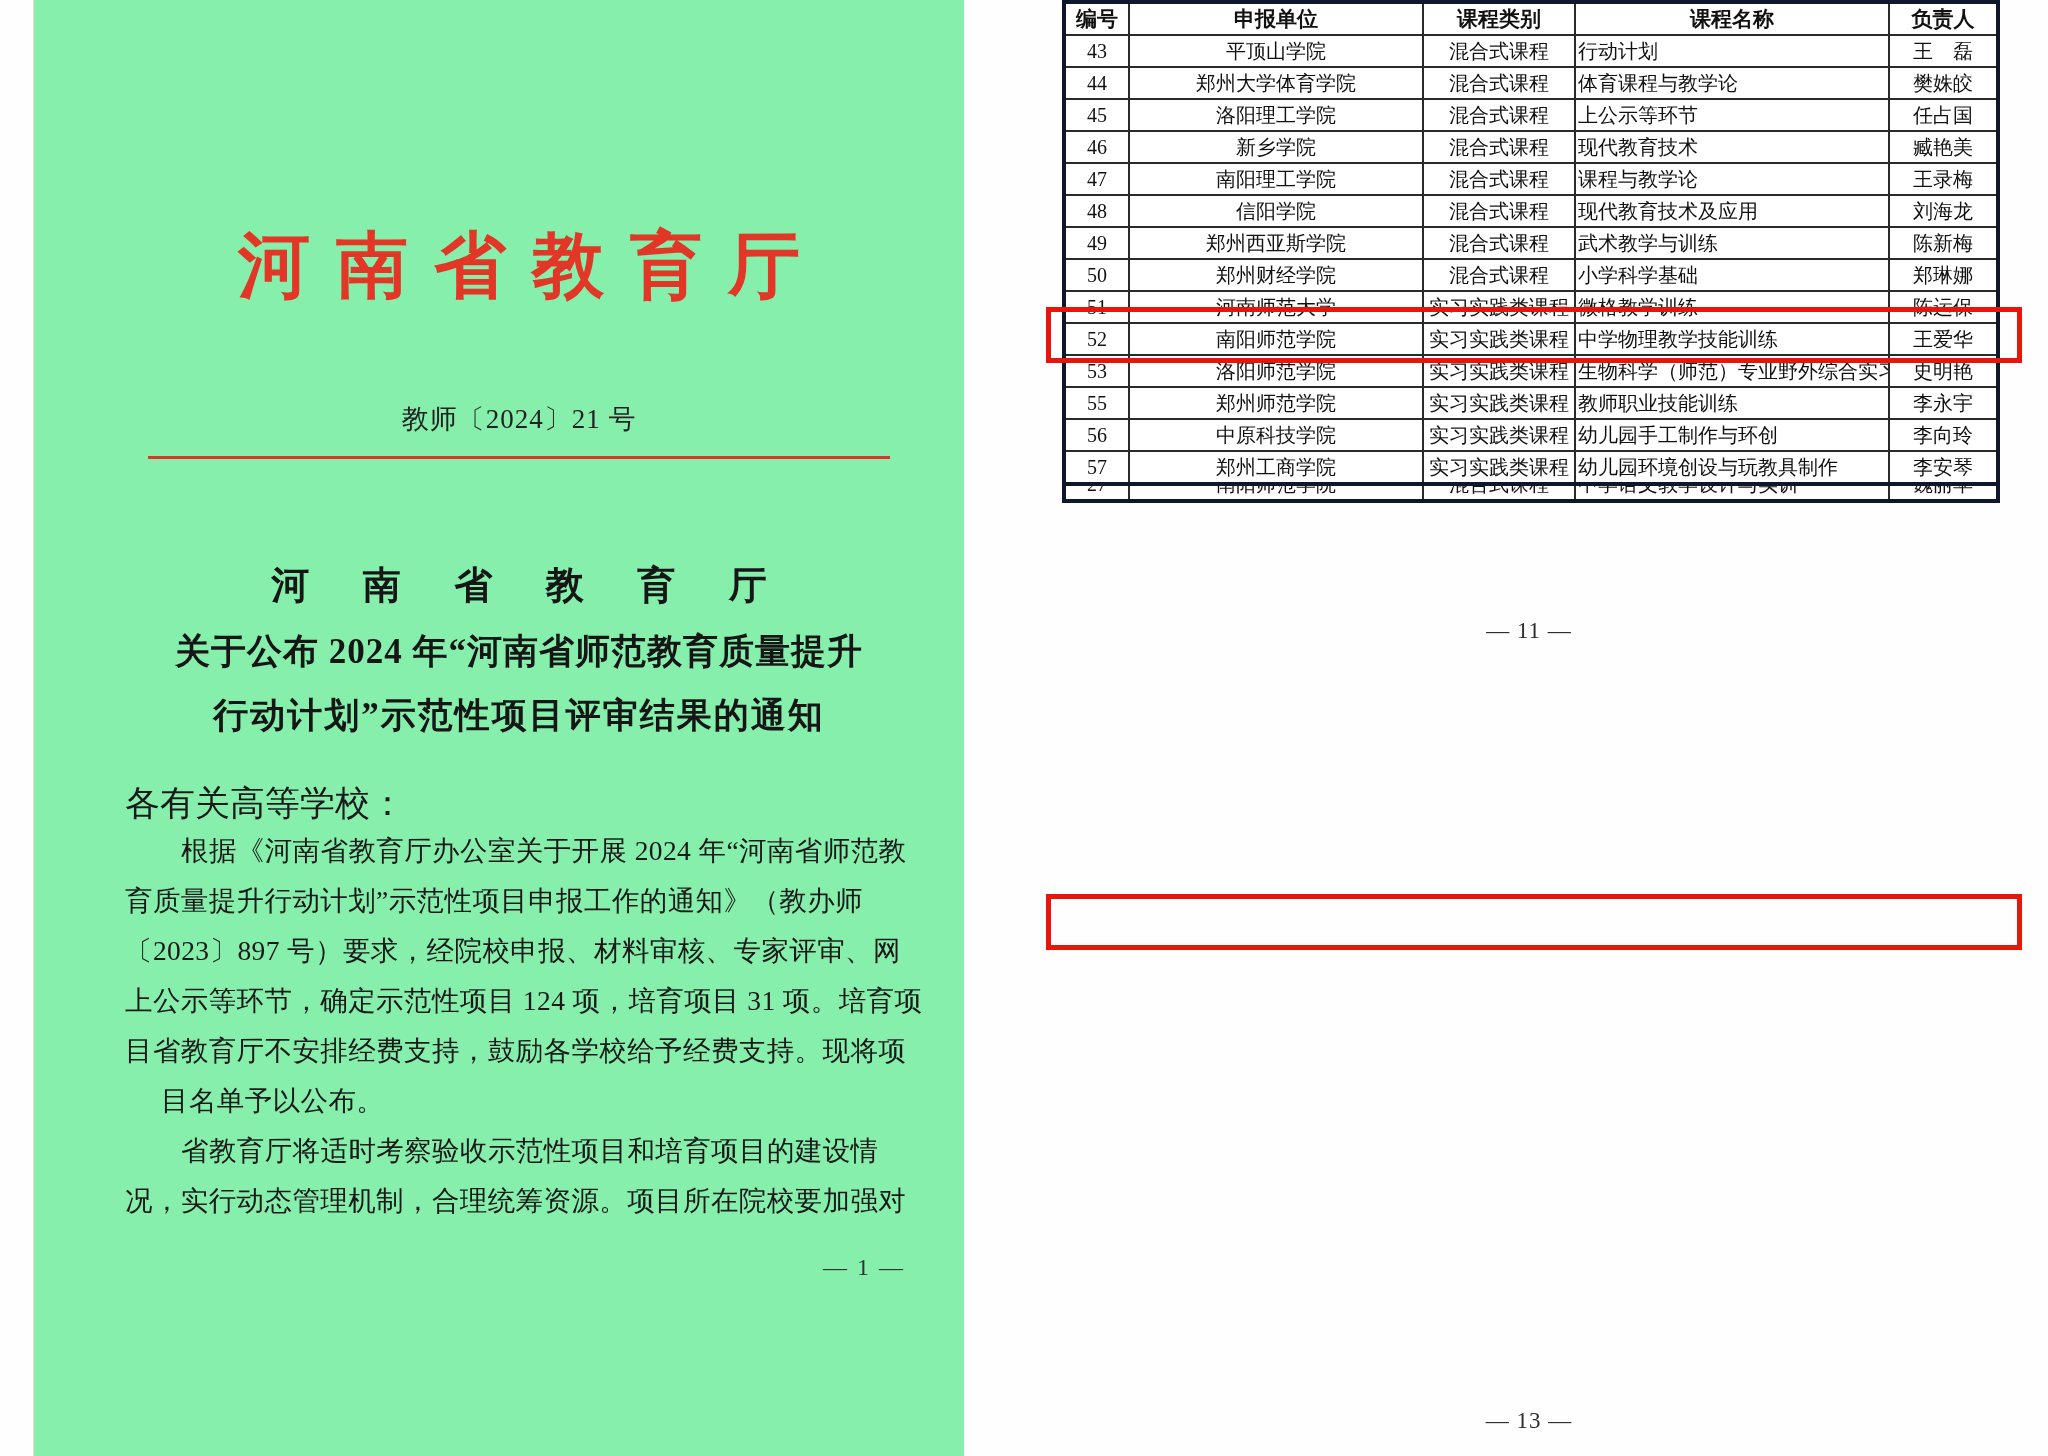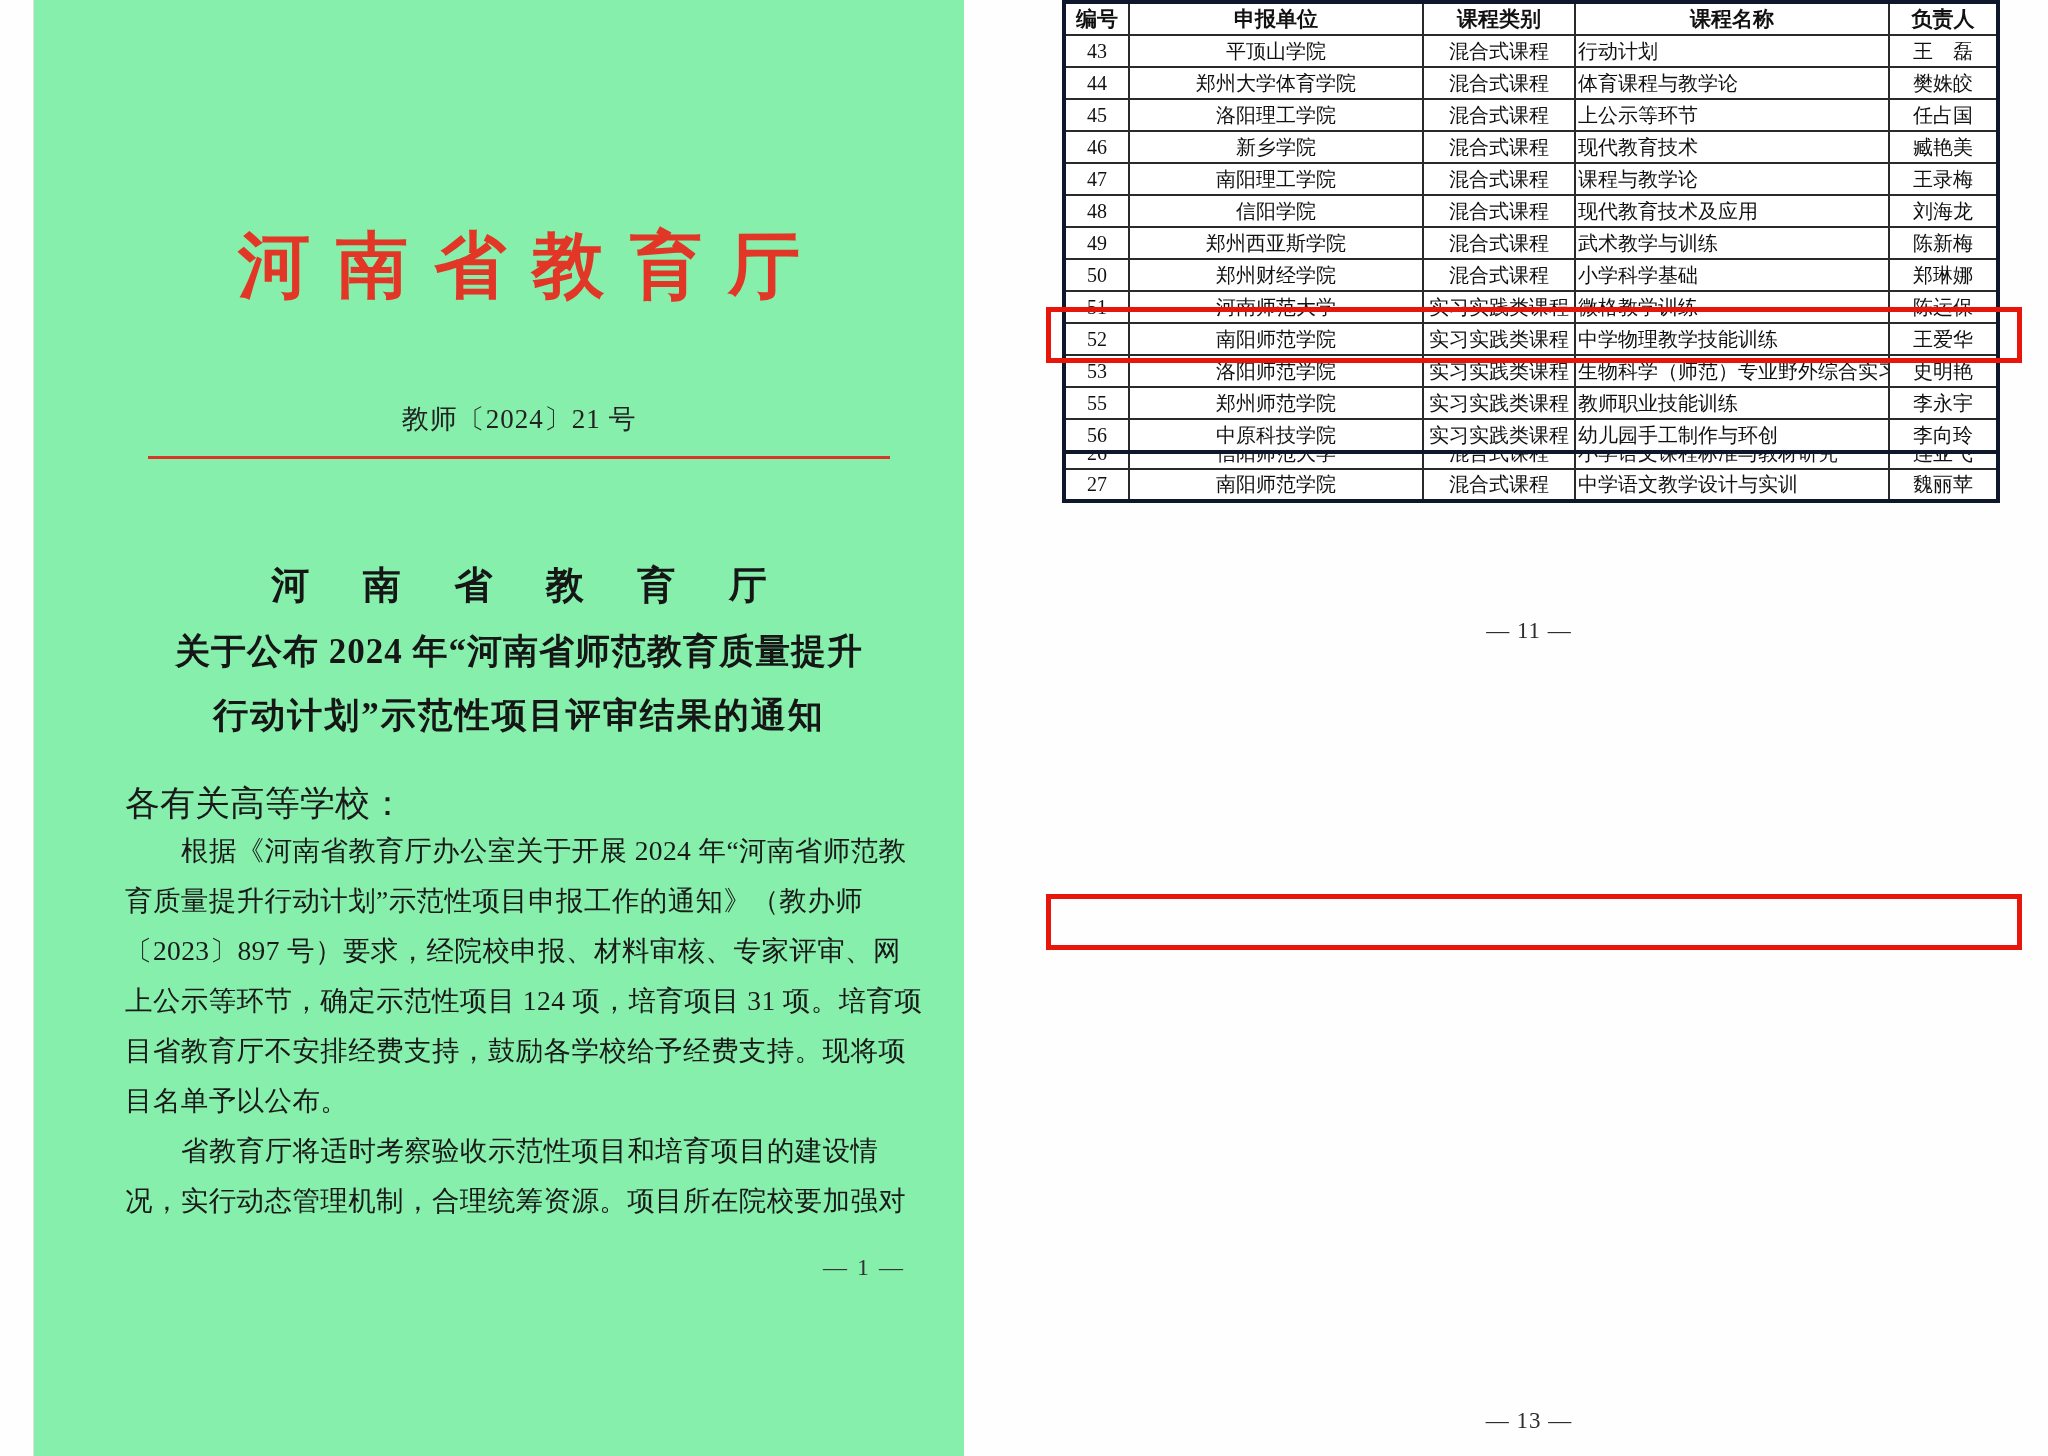--- a/index.html
+++ b/index.html
@@ -61,21 +61,21 @@
     <div class="doc-title-1">河 南 省 教 育 厅</div>
     <div class="doc-title-2">关于公布 2024 年“河南省师范教育质量提升</div>
     <div class="doc-title-3">行动计划”示范性项目评审结果的通知</div>
     <div class="salutation">各有关高等学校：</div>
     <div id="body-lines">
         <div class="body-line indent" style="top: 833px;">根据《河南省教育厅办公室关于开展 2024 年“河南省师范教</div>
         <div class="body-line" style="top: 883px;">育质量提升行动计划”示范性项目申报工作的通知》（教办师</div>
         <div class="body-line" style="top: 933px;">〔2023〕897 号）要求，经院校申报、材料审核、专家评审、网</div>
         <div class="body-line" style="top: 983px;">上公示等环节，确定示范性项目 124 项，培育项目 31 项。培育项</div>
         <div class="body-line" style="top: 1033px;">目省教育厅不安排经费支持，鼓励各学校给予经费支持。现将项</div>
-        <div class="body-line" style="top: 1083px;">目名单予以公布。</div>
+        <div class="body-line" style="top: 1083px; margin-left: 36px;">目名单予以公布。</div>
         <div class="body-line indent" style="top: 1133px;">省教育厅将适时考察验收示范性项目和培育项目的建设情</div>
         <div class="body-line" style="top: 1183px; font-family: Liberation Serif, serif;">况，实行动态管理机制，合理统筹资源。项目所在院校要加强对</div>
       </div>
     <div class="page-num-left">— 1 —</div>
   </div>
 
   <table class="doc-table" id="table1">
     <colgroup>
         <col style="width:65px">
         <col style="width:294px">
@@ -304,19 +304,26 @@
           <td class="c-course">教师职业技能训练</td>
           <td class="c-person">李永宇</td>
         </tr>
         <tr>
           <td class="c-no">56</td>
           <td class="c-unit">中原科技学院</td>
           <td class="c-type">实习实践类课程</td>
           <td class="c-course">幼儿园手工制作与环创</td>
           <td class="c-person">李向玲</td>
         </tr>
+        <tr>
+          <td class="c-no">57</td>
+          <td class="c-unit">郑州工商学院</td>
+          <td class="c-type">实习实践类课程</td>
+          <td class="c-course">幼儿园环境创设与玩教具制作</td>
+          <td class="c-person">李安琴</td>
+        </tr>
       </tbody>
   </table>
   <div class="table-pagenum pagenum-2">— 13 —</div>
 
   <div class="hl-box hl-box-1" style="border-color: rgb(232, 21, 11);"></div>
   <div class="hl-box hl-box-2" style="border-color: rgb(232, 21, 11);"></div>
 </div>
 
 </body></html>

